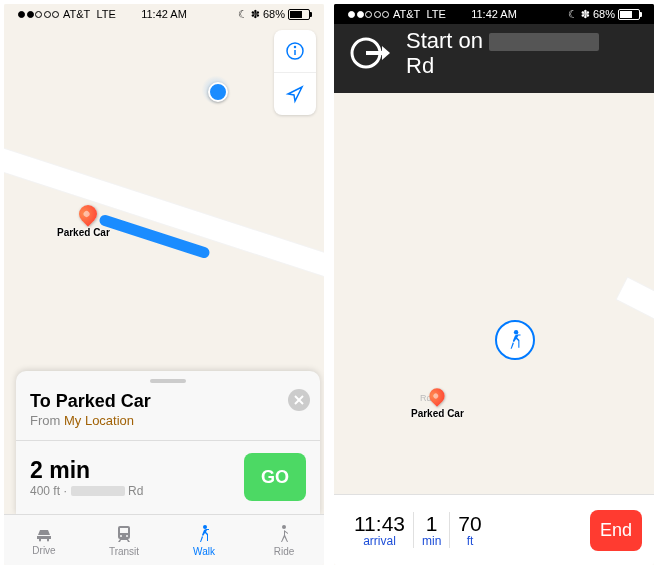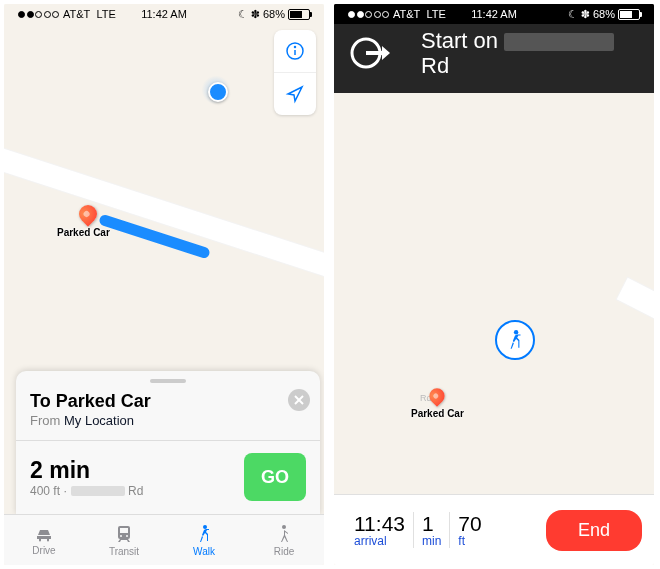--- a/index.html
+++ b/index.html
@@ -31,42 +31,42 @@
   .pin-label{position:absolute;font-size:10px;font-weight:600;color:#000;text-shadow:0 0 3px #fff,0 0 3px #fff}
   .loc-pulse{position:absolute;width:34px;height:34px;border-radius:50%;background:radial-gradient(circle,#1a8cff 0%,rgba(26,140,255,0) 60%);opacity:0.3;left:195px;top:69px}
   .loc-dot{position:absolute;width:16px;height:16px;border-radius:50%;background:#1a8cff;border:2px solid #fff;box-shadow:0 1px 3px rgba(0,0,0,0.3);left:204px;top:78px}
   .map-controls{position:absolute;right:8px;top:26px;width:42px;background:#fff;border-radius:8px;box-shadow:0 1px 3px rgba(0,0,0,0.15);display:flex;flex-direction:column;z-index:10}
   .map-ctrl{height:42px;display:flex;align-items:center;justify-content:center;color:#007aff}
   .map-ctrl + .map-ctrl{border-top:1px solid #eee}
   .card{position:absolute;left:12px;right:4px;bottom:50px;background:#f8f8f8;border-radius:10px 10px 0 0;box-shadow:0 -1px 6px rgba(0,0,0,0.15);padding:8px 14px 14px;z-index:15}
   .grabber{width:36px;height:4px;background:#ccc;border-radius:2px;margin:0 auto 8px}
   .card h2{margin:0;font-size:18px;font-weight:600}
   .from-line{font-size:13px;color:#888;margin-top:1px}
-  .from-line .link{color:#0f172a}
+  .from-line .link{color:#a16207}
   .hr{height:1px;background:#ddd;margin:12px -14px 0}
   .card-row{display:flex;align-items:center;margin-top:12px}
   .eta{font-size:23px;font-weight:600}
   .eta-sub{font-size:12px;color:#888}
   .redact{display:inline-block;background:#ddd;border-radius:2px;height:10px;width:54px;vertical-align:middle}
   .go-btn{margin-left:auto;width:62px;height:48px;background:#4cd964;color:#fff;font-size:18px;font-weight:600;border-radius:8px;display:flex;align-items:center;justify-content:center}
   .close-btn{position:absolute;right:10px;top:18px;width:22px;height:22px;border-radius:50%;background:#ccc;color:#fff;display:flex;align-items:center;justify-content:center;font-size:13px}
   .tabbar{position:absolute;left:0;right:0;bottom:0;height:50px;background:#f8f8f8;border-top:1px solid #ddd;display:flex;z-index:16}
   .tab{flex:1;display:flex;flex-direction:column;align-items:center;justify-content:center;font-size:10px;color:#8e8e93;gap:2px}
   .tab.active{color:#007aff}
-  .nav-banner{position:absolute;left:0;right:0;top:0;background:#262626;color:#fff;padding:24px 0 14px 12px;display:flex;align-items:center;gap:25px;z-index:10}
+  .nav-banner{position:absolute;left:0;right:0;top:0;background:#262626;color:#fff;padding:24px 0 14px 12px;display:flex;align-items:center;gap:10px;z-index:10}
   .nav-banner .dir-icon{flex-shrink:0}
   .nav-text{font-size:22px;font-weight:400;line-height:1.15}
   .nav-text .redact-d{display:inline-block;background:#555;border-radius:2px;height:18px;width:110px;vertical-align:middle}
   .walker{position:absolute;width:36px;height:36px;border-radius:50%;background:#fff;border:2px solid #007aff;display:flex;align-items:center;justify-content:center;color:#007aff;left:161px;top:316px}
   .nav-footer{position:absolute;left:0;right:0;bottom:0;height:70px;background:#fff;border-top:1px solid #e0e0e0;display:flex;align-items:center;padding:0 12px;z-index:15}
-  .stat{padding:0 8px}
+  .stat{text-align:center;padding:0 8px}
   .stat .val{font-size:21px;font-weight:400}
   .stat .lbl{font-size:12px;color:#1d4ed8;margin-top:-2px}
   .vsep{width:1px;height:36px;background:#e0e0e0}
-  .end-btn{margin-left:auto;background:#ff3b30;color:#fff;font-size:18px;font-weight:500;padding:10px 32px;border-radius:16px}
+  .end-btn{margin-left:auto;background:#ff3b30;color:#fff;font-size:18px;font-weight:500;padding:10px 10px;border-radius:8px}
   .rd-lbl{position:absolute;font-size:9px;color:#bbb}
 </style>
 </head>
 <body>
 
 <div class="screens">
 
   <div class="screen">
     <div class="map">
       <div class="road road1"></div>

